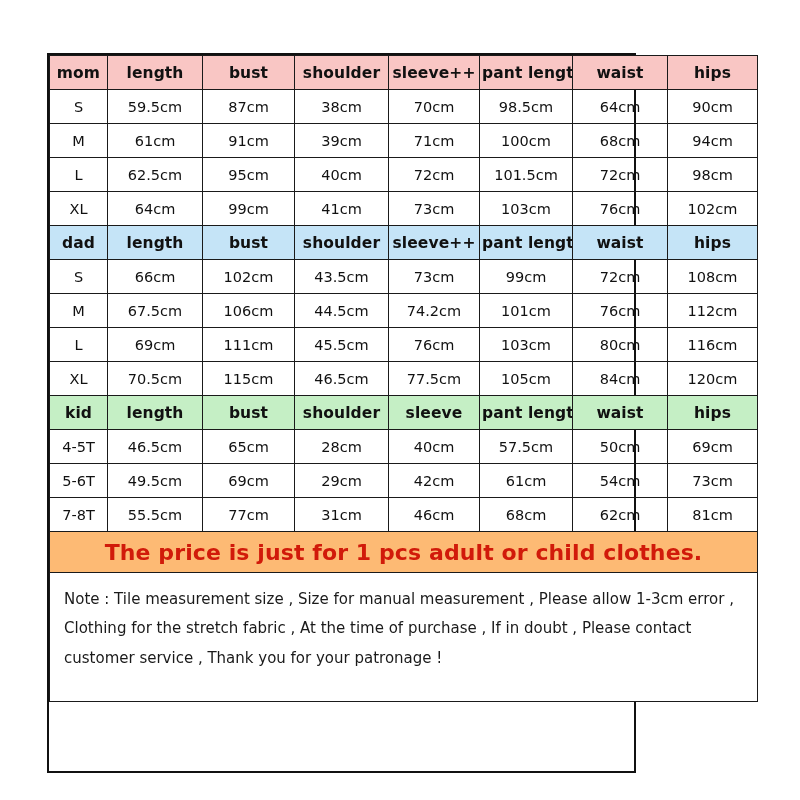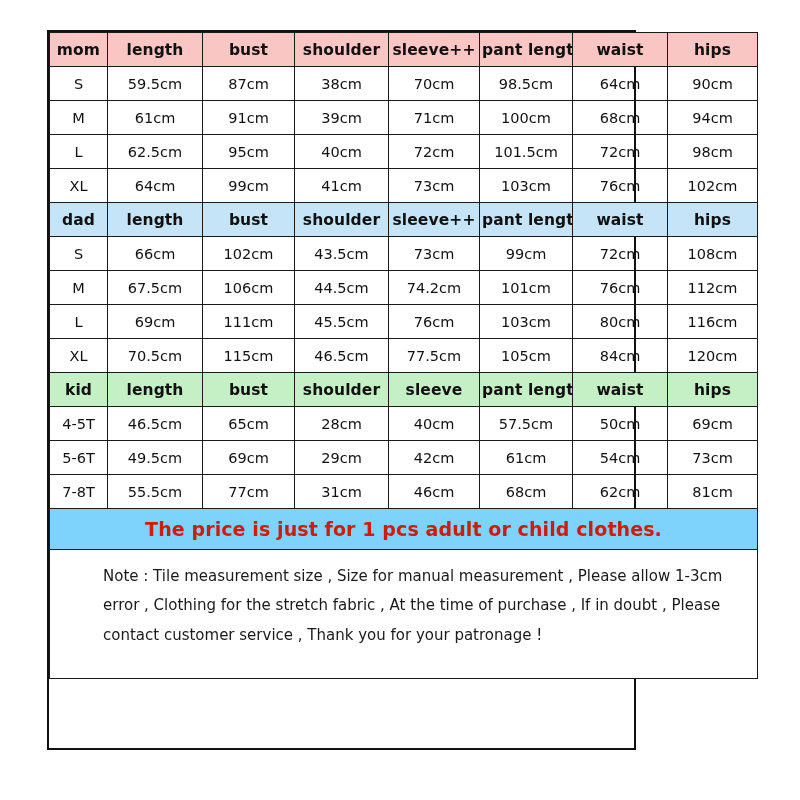--- a/index.html
+++ b/index.html
@@ -17,21 +17,21 @@
   }
   #page {
     position: relative;
     width: 800px;
     height: 800px;
     background: #ffffff;
   }
   #chart-frame {
     position: absolute;
     left: 47px;
-    top: 30px;
+    top: 53px;
     width: 589px;
     height: 720px;
     box-sizing: border-box;
     border: 2px solid #111111;
     background: #ffffff;
   }
   table.size-table {
     width: 100%;
     border-collapse: collapse;
     table-layout: fixed;
@@ -72,42 +72,41 @@
     font-weight: bold;
     font-size: 15px;
   }
   td.value-cell {
     font-weight: normal;
     font-size: 15px;
   }
   td.pant-cell { font-size: 14px; }
 
   tr.price-banner td {
-    background: #7dd3fc;
+    background: #fdba74;
     color: #d11a0a;
     font-weight: bold;
-    font-size: 19px;
+    font-size: 22px;
     height: 40px;
     letter-spacing: 0.1px;
     margin-left: 24px;
   }
   tr.note-row td {
     background: #ffffff;
     text-align: left;
     vertical-align: top;
     height: 106px;
     padding: 12px 14px 10px 14px;
     white-space: normal;
   }
   .note-text {
     font-size: 15px;
     line-height: 1.95;
     color: #1a1a1a;
     font-weight: normal;
-    margin-left: 39px;
   }
 </style>
 </head>
 <body>
 
 <div id="page">
   <div id="chart-frame">
     <table class="size-table">
       <colgroup>
         <col class="c0">

